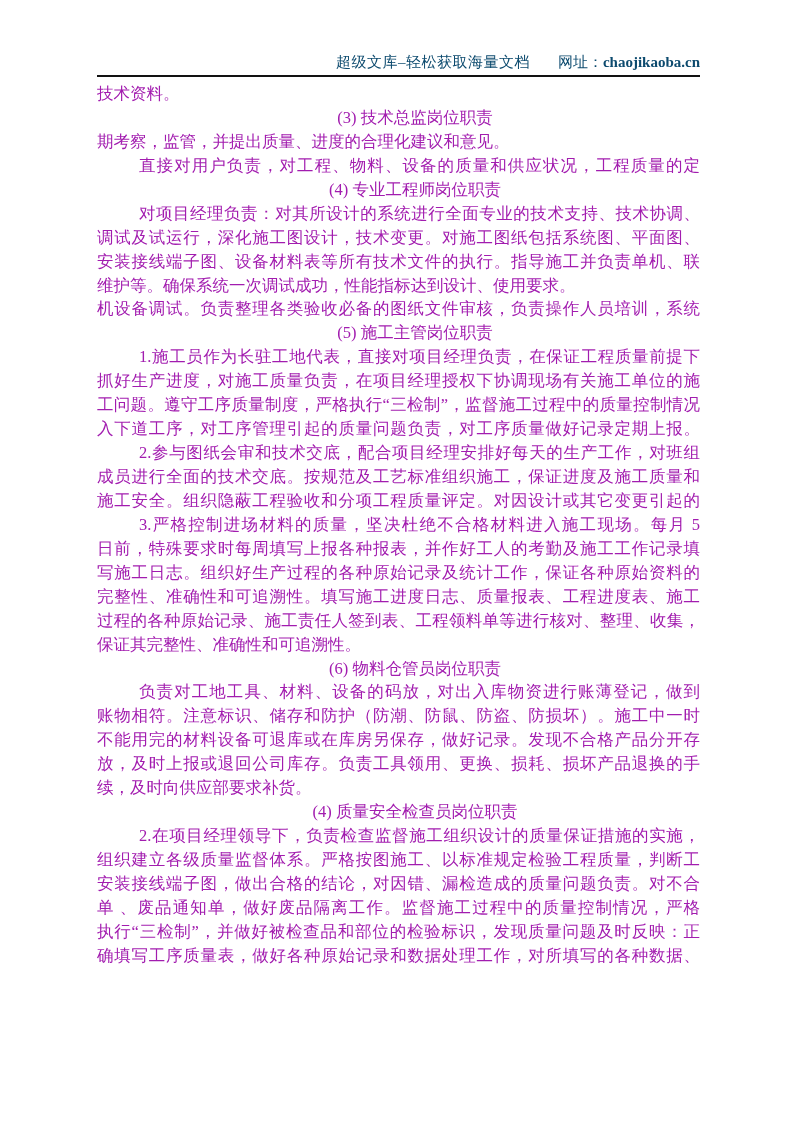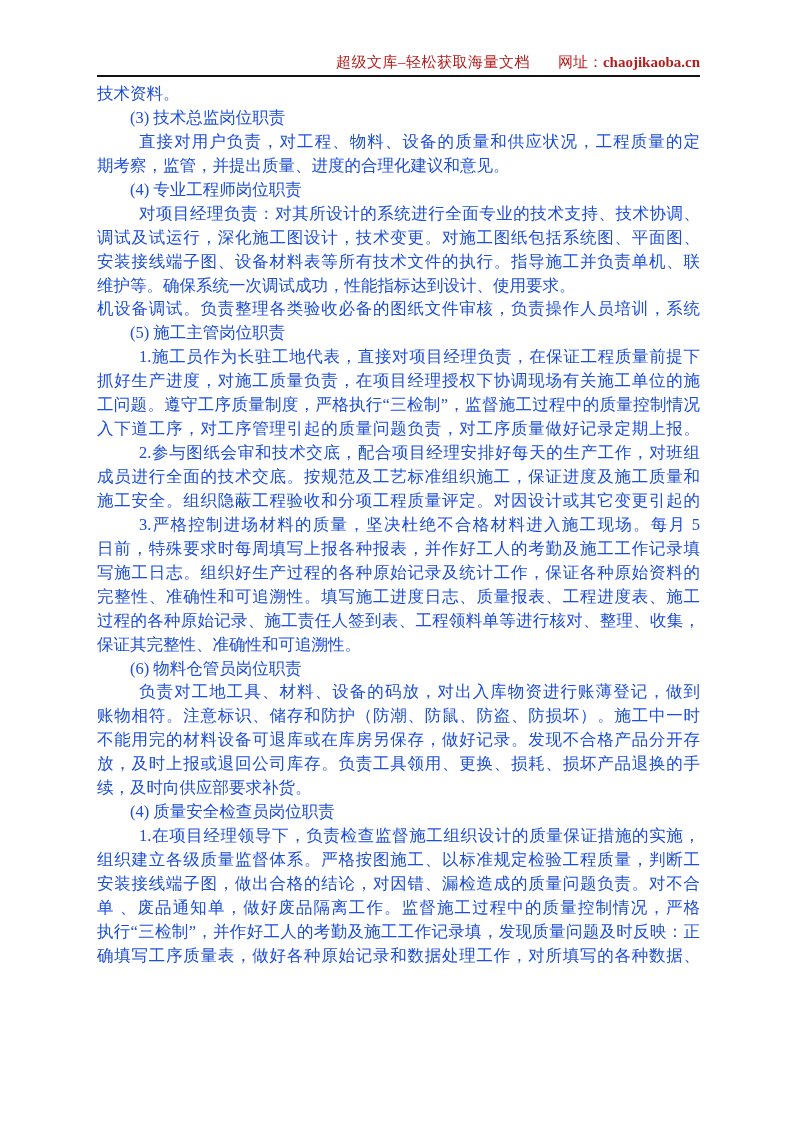--- a/index.html
+++ b/index.html
@@ -18,68 +18,68 @@
   }
   .page-header {
     position: absolute;
     top: 52px;
     left: 97px;
     width: 603px;
     text-align: right;
     font-size: 15px;
     line-height: 21px;
     white-space: nowrap;
-    color: #b91c1c;
+    color: #0c4a6e;
   }
   .page-header .site-name { letter-spacing: 0.5px; }
   .page-header .address { margin-left: 28px; }
   .page-header .address .url { font-weight: 600; }
   .header-rule {
     position: absolute;
     top: 75px;
     left: 97px;
     width: 603px;
     height: 0;
     border-top: 2px solid #121212;
   }
   .doc-body {
     position: absolute;
     top: 82px;
     left: 97px;
     width: 603px;
     font-size: 16.5px;
-    color: #1d4ed8;
+    color: #a21caf;
   }
   .line {
     height: 23.95px;
     line-height: 23.95px;
     white-space: nowrap;
     overflow: hidden;
   }
   .line.full {
     white-space: normal;
     text-align: justify;
     text-align-last: justify;
   }
-  .line.ind-h { text-indent: 33px; }
+  .line.ind-h { text-indent: 33px; text-align: center; }
   .line.ind-p { text-indent: 42px; }
 </style>
 </head>
 <body>
 
 <div class="page">
   <div class="page-header">
     <span class="site-name">超级文库–轻松获取海量文档</span><span class="address"><span>网址：</span><span class="url">chaojikaoba.cn</span></span>
   </div>
   <div class="header-rule"></div>
   <div class="doc-body">
       <div class="line">技术资料。</div>
       <div class="line ind-h">(3) 技术总监岗位职责</div>
+      <div class="line">期考察，监管，并提出质量、进度的合理化建议和意见。</div>
       <div class="line full ind-p">直接对用户负责，对工程、物料、设备的质量和供应状况，工程质量的定</div>
-      <div class="line">期考察，监管，并提出质量、进度的合理化建议和意见。</div>
       <div class="line ind-h">(4) 专业工程师岗位职责</div>
       <div class="line full ind-p">对项目经理负责：对其所设计的系统进行全面专业的技术支持、技术协调、</div>
       <div class="line full">调试及试运行，深化施工图设计，技术变更。对施工图纸包括系统图、平面图、</div>
       <div class="line full">安装接线端子图、设备材料表等所有技术文件的执行。指导施工并负责单机、联</div>
       <div class="line">维护等。确保系统一次调试成功，性能指标达到设计、使用要求。</div>
       <div class="line full">机设备调试。负责整理各类验收必备的图纸文件审核，负责操作人员培训，系统</div>
       <div class="line ind-h">(5) 施工主管岗位职责</div>
       <div class="line full ind-p">1.施工员作为长驻工地代表，直接对项目经理负责，在保证工程质量前提下</div>
       <div class="line full">抓好生产进度，对施工质量负责，在项目经理授权下协调现场有关施工单位的施</div>
       <div class="line full">工问题。遵守工序质量制度，严格执行“三检制”，监督施工过程中的质量控制情况</div>
@@ -93,20 +93,20 @@
       <div class="line full">完整性、准确性和可追溯性。填写施工进度日志、质量报表、工程进度表、施工</div>
       <div class="line full">过程的各种原始记录、施工责任人签到表、工程领料单等进行核对、整理、收集，</div>
       <div class="line">保证其完整性、准确性和可追溯性。</div>
       <div class="line ind-h">(6) 物料仓管员岗位职责</div>
       <div class="line full ind-p">负责对工地工具、材料、设备的码放，对出入库物资进行账薄登记，做到</div>
       <div class="line full">账物相符。注意标识、储存和防护（防潮、防鼠、防盗、防损坏）。施工中一时</div>
       <div class="line full">不能用完的材料设备可退库或在库房另保存，做好记录。发现不合格产品分开存</div>
       <div class="line full">放，及时上报或退回公司库存。负责工具领用、更换、损耗、损坏产品退换的手</div>
       <div class="line">续，及时向供应部要求补货。</div>
       <div class="line ind-h">(4) 质量安全检查员岗位职责</div>
-      <div class="line full ind-p">1.在项目经理领导下，负责检查监督施工组织设计的质量保证措施的实施，</div>
+      <div class="line full ind-p">2.在项目经理领导下，负责检查监督施工组织设计的质量保证措施的实施，</div>
       <div class="line full">组织建立各级质量监督体系。严格按图施工、以标准规定检验工程质量，判断工</div>
       <div class="line full">安装接线端子图，做出合格的结论，对因错、漏检造成的质量问题负责。对不合</div>
       <div class="line full">单 、废品通知单，做好废品隔离工作。监督施工过程中的质量控制情况，严格</div>
-      <div class="line full">执行“三检制”，并作好工人的考勤及施工工作记录填，发现质量问题及时反映：正</div>
+      <div class="line full">执行“三检制”，并做好被检查品和部位的检验标识，发现质量问题及时反映：正</div>
       <div class="line full">确填写工序质量表，做好各种原始记录和数据处理工作，对所填写的各种数据、</div>
     </div>
 </div>
 
 </body></html>

